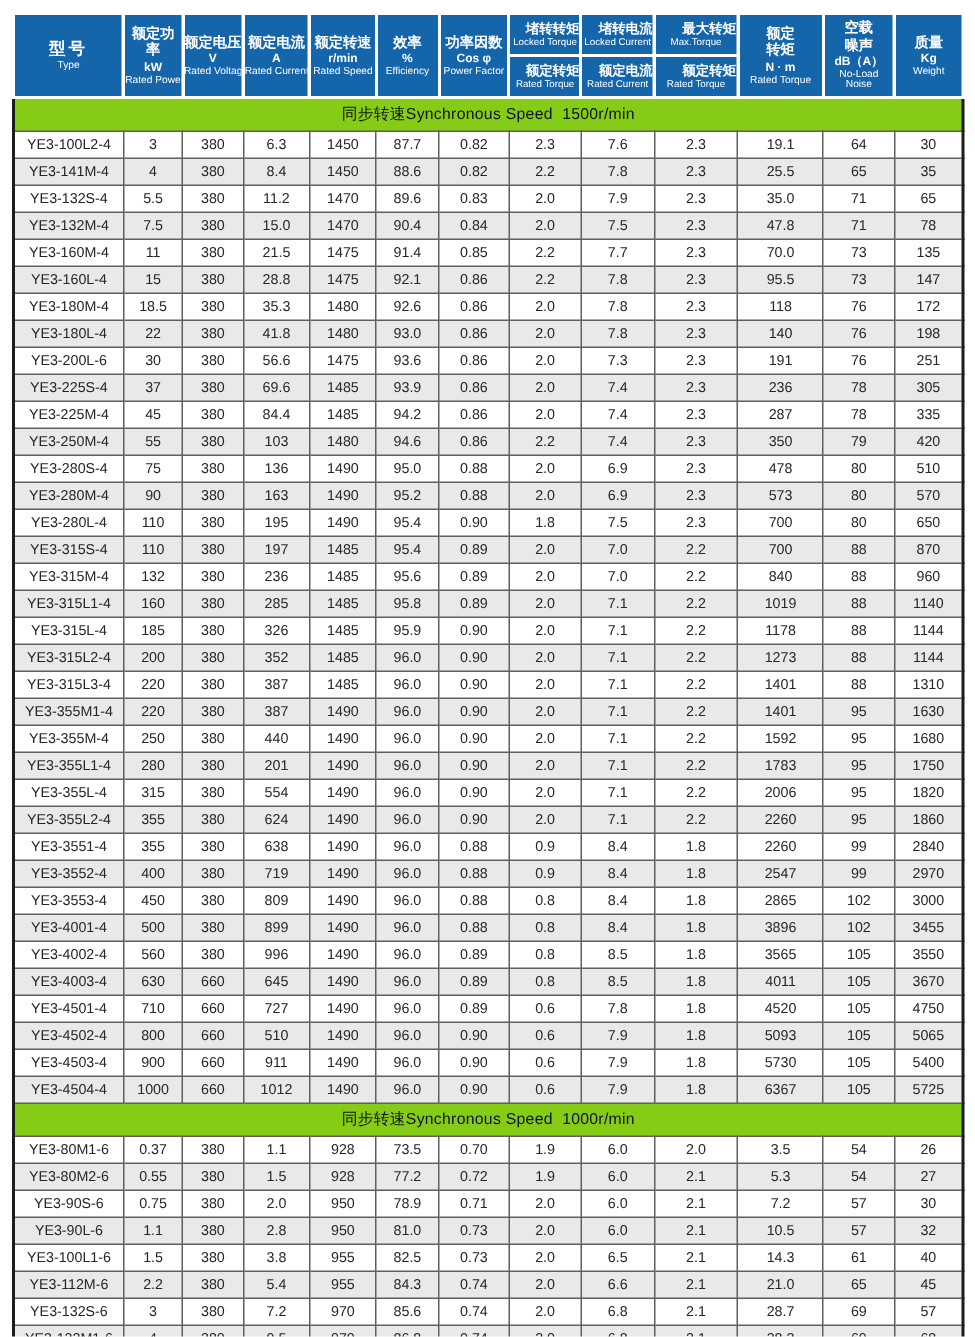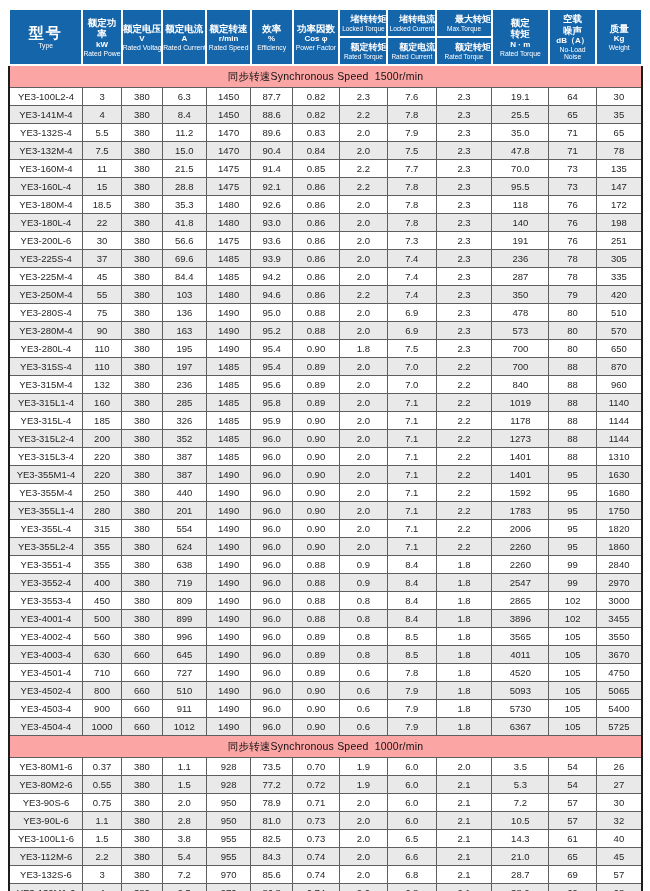--- a/index.html
+++ b/index.html
@@ -37,21 +37,21 @@
     color: #ffffff;
     border: 2px solid #ffffff;
     padding: 0;
     text-align: center;
     vertical-align: middle;
     font-weight: bold;
     overflow: hidden;
   }
   thead tr { height: 28px; }
   .zh   { font-size: 9.5px; font-weight: bold; line-height: 1.2; white-space: pre-line; }
-  .zh.big { font-size: 15px; letter-spacing: 2px; }
+  .zh.big { font-size: 11px; letter-spacing: 2px; }
   .unit { font-size: 8px;  font-weight: bold; line-height: 1.25; }
   .en   { font-size: 6.8px; font-weight: normal; line-height: 1.1; white-space: nowrap; }
   .en.wrap { white-space: pre-line; }
   th.half .zh { font-size: 9px; text-align: right; }
   th.half .en { font-size: 6.5px; }
   
   tbody td {
     border: 1px solid #5f5f5f;
     text-align: center;
     vertical-align: middle;
@@ -60,21 +60,21 @@
     font-size: 9.5px;
     line-height: 1;
     color: #262626;
     background: #ffffff;
   }
   tbody tr.alt td { background: #e9e9e9; }
   tbody tr.section-row td {
     height: 21px;
     font-size: 10.5px;
     color: #111111;
-    background: #fca5a5;
+    background: #84cc16;
     white-space: pre;
     letter-spacing: 0.2px;
     margin-top: 18px;
   }
 </style>
 </head>
 <body>
 
 <div class="page">
 

